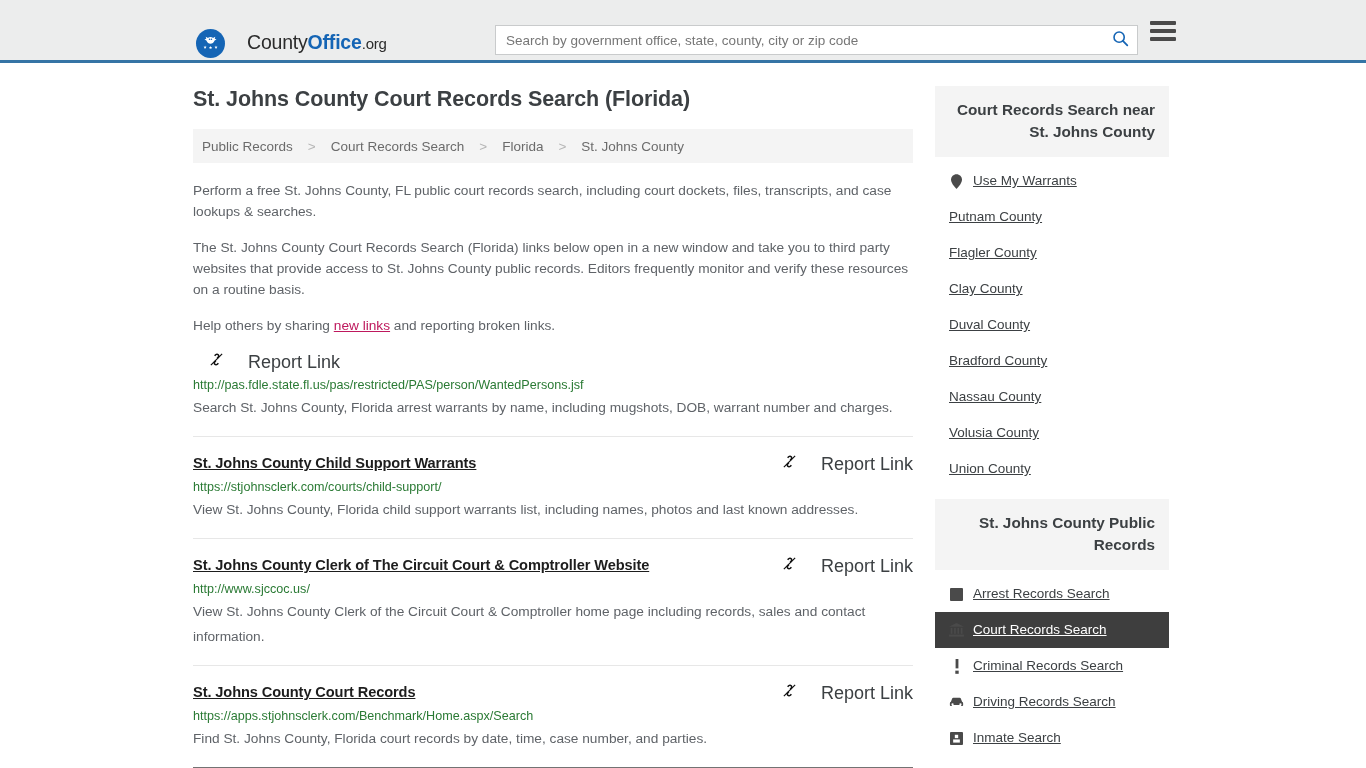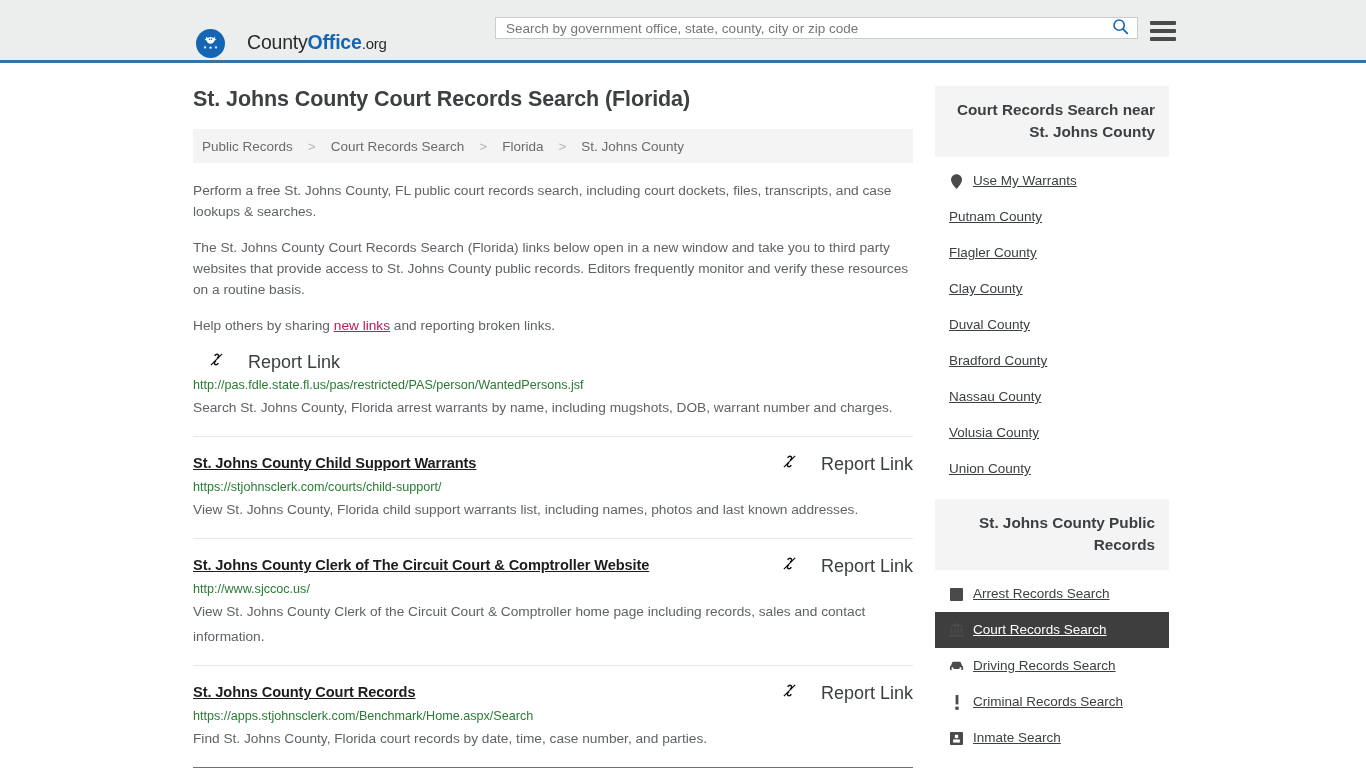--- a/index.html
+++ b/index.html
@@ -52,23 +52,23 @@
     line-height: 1;
     padding-bottom: 2px;
   }
   .logo-text .b { color: #1565b5; font-weight: bold; }
   .logo-text .k { font-weight: normal; color: #2b2b2b; }
   .logo-text .org { font-size: 15px; color: #2b2b2b; }
 
   .search-form {
     position: absolute;
     left: 495px;
-    top: 17px;
+    top: 25px;
     width: 643px;
-    height: 22px;
+    height: 30px;
     background: #fff;
     border: 1px solid #c9cbcc;
     display: flex;
     align-items: center;
   }
   .search-input {
     flex: 1;
     border: 0;
     outline: 0;
     height: 28px;
@@ -450,38 +450,38 @@
                     <rect x="12.6" y="5.2" width="1.8" height="6.4" fill="#4a4a4a"></rect>
                     <rect x="0" y="12.4" width="16" height="2.2" fill="#4a4a4a"></rect>
                   </svg>
                 </span>
                 <span>Court Records Search</span>
               </a>
             </li>
             <li>
               <a href="#">
                 <span class="ico">
+                  <svg width="6" height="15" viewBox="0 0 6 16">
+                    <rect x="1.5" y="0" width="3" height="10" fill="#4a4a4a"></rect>
+                    <rect x="1.2" y="12.4" width="3.6" height="3.4" fill="#4a4a4a"></rect>
+                  </svg>
+                </span>
+                <span>Criminal Records Search</span>
+              </a>
+            </li>
+            <li>
+              <a href="#">
+                <span class="ico">
                   <svg width="16" height="11" viewBox="0 0 17 12">
                     <path d="M2.2 5.2 3.6 1.6C3.8 1 4.3.7 4.9.7h7.2c.6 0 1.1.3 1.3.9l1.4 3.6c.8.2 1.2.8 1.2 1.6v2.3c0 .5-.4.9-.9.9h-.6c-.5 0-.9-.4-.9-.9v-.4H3.4v.4c0 .5-.4.9-.9.9h-.6c-.5 0-.9-.4-.9-.9V6.8c0-.8.4-1.4 1.2-1.6z" fill="#4a4a4a"></path>
                     <circle cx="4" cy="8.1" r="1.3" fill="#ffffff"></circle>
                     <circle cx="13" cy="8.1" r="1.3" fill="#ffffff"></circle>
                   </svg>
                 </span>
                 <span>Driving Records Search</span>
-              </a>
-            </li>
-            <li>
-              <a href="#">
-                <span class="ico">
-                  <svg width="6" height="15" viewBox="0 0 6 16">
-                    <rect x="1.5" y="0" width="3" height="10" fill="#4a4a4a"></rect>
-                    <rect x="1.2" y="12.4" width="3.6" height="3.4" fill="#4a4a4a"></rect>
-                  </svg>
-                </span>
-                <span>Criminal Records Search</span>
               </a>
             </li>
             <li>
               <a href="#">
                 <span class="ico">
                   <svg width="13" height="13" viewBox="0 0 14 14">
                     <rect x="0" y="0" width="14" height="14" rx="1" fill="#4a4a4a"></rect>
                     <rect x="5.2" y="3" width="3.6" height="3.6" fill="#ffffff"></rect>
                     <rect x="3.4" y="8" width="7.2" height="3.4" fill="#ffffff"></rect>
                   </svg>

